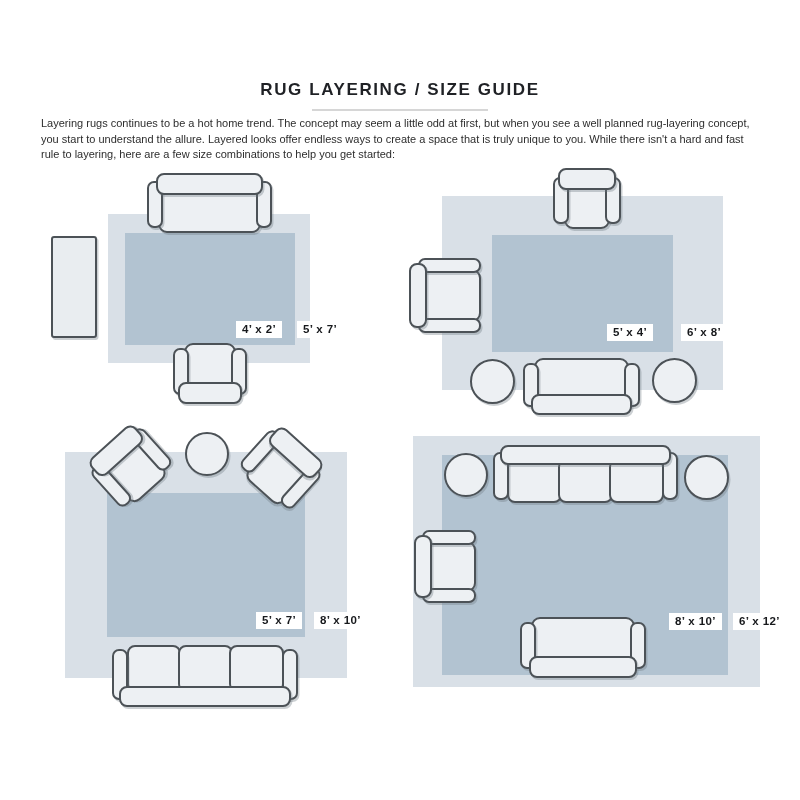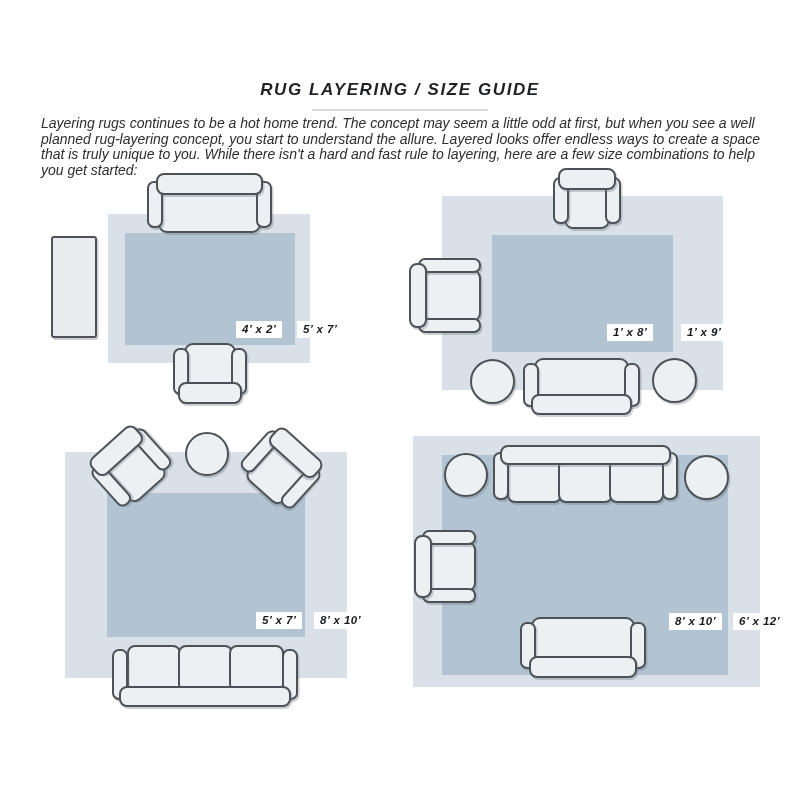--- a/index.html
+++ b/index.html
@@ -6,32 +6,32 @@
     --outer-rug:#d9e0e7;
     --inner-rug:#b2c3d1;
     --fill:#edf0f3;
     --line:#4c5257;
     --label-text:#17191c;
   }
   *{margin:0;padding:0;box-sizing:border-box;}
   html,body{background:#fff;}
   #canvas{
     position:relative;width:800px;height:800px;background:#ffffff;
-    font-family:"Liberation Sans", sans-serif;overflow:hidden;font-style:italic;
+    font-family:"Liberation Sans", sans-serif;overflow:hidden;
   }
   .title{
     position:absolute;top:80px;left:0;width:100%;text-align:center;
     font-size:17px;font-weight:bold;letter-spacing:1.6px;color:#1f2125;
   }
   .title-divider{
     position:absolute;top:109px;left:312px;width:176px;height:2px;background:#d6d6d6;
   }
   .intro{
     position:absolute;left:41px;top:116px;width:720px;
-    font-size:14px;line-height:15.5px;color:#2d2d2d;text-align:left;
+    font-size:11px;line-height:15.5px;color:#2d2d2d;text-align:left;
   }
   .rug{position:absolute;}
   .rug.outer{background:var(--outer-rug);}
   .rug.inner{background:var(--inner-rug);}
   .furn{position:absolute;}
   .furn i{
     position:absolute;display:block;background:var(--fill);
     border:2px solid var(--line);border-radius:7px;
     box-shadow:1.5px 2px 0 rgba(110,120,130,.35);
   }
@@ -122,22 +122,22 @@
         <i class="back"></i>
     </div>
     <div class="furn sofa2 face-up" style="left:523px;top:358px;width:117px;height:57px">
       <i class="seat"></i>
         <i class="arm-l"></i>
         <i class="arm-r"></i>
         <i class="back"></i>
     </div>
     <div class="round-table" style="left:470px;top:359px;width:45px;height:45px"></div>
     <div class="round-table" style="left:652px;top:358px;width:45px;height:45px"></div>
-    <span class="size-label" style="left:607px;top:324px">1’ x 8’</span>
-    <span class="size-label" style="left:681px;top:324px">1’ x 9’</span>
+    <span class="size-label" style="left:607px;top:324px">5’ x 4’</span>
+    <span class="size-label" style="left:681px;top:324px">6’ x 8’</span>
   </div>
 
   <div>
     <div class="rug outer" style="left:65px;top:452px;width:282px;height:226px"></div>
     <div class="rug inner" style="left:107px;top:493px;width:198px;height:144px"></div>
     <div class="round-table" style="left:185px;top:432px;width:44px;height:44px"></div>
     <div class="furn chair face-down rot-l" style="left:95px;top:434px;width:70px;height:64px">
       <i class="seat"></i>
         <i class="arm-l"></i>
         <i class="arm-r"></i>

